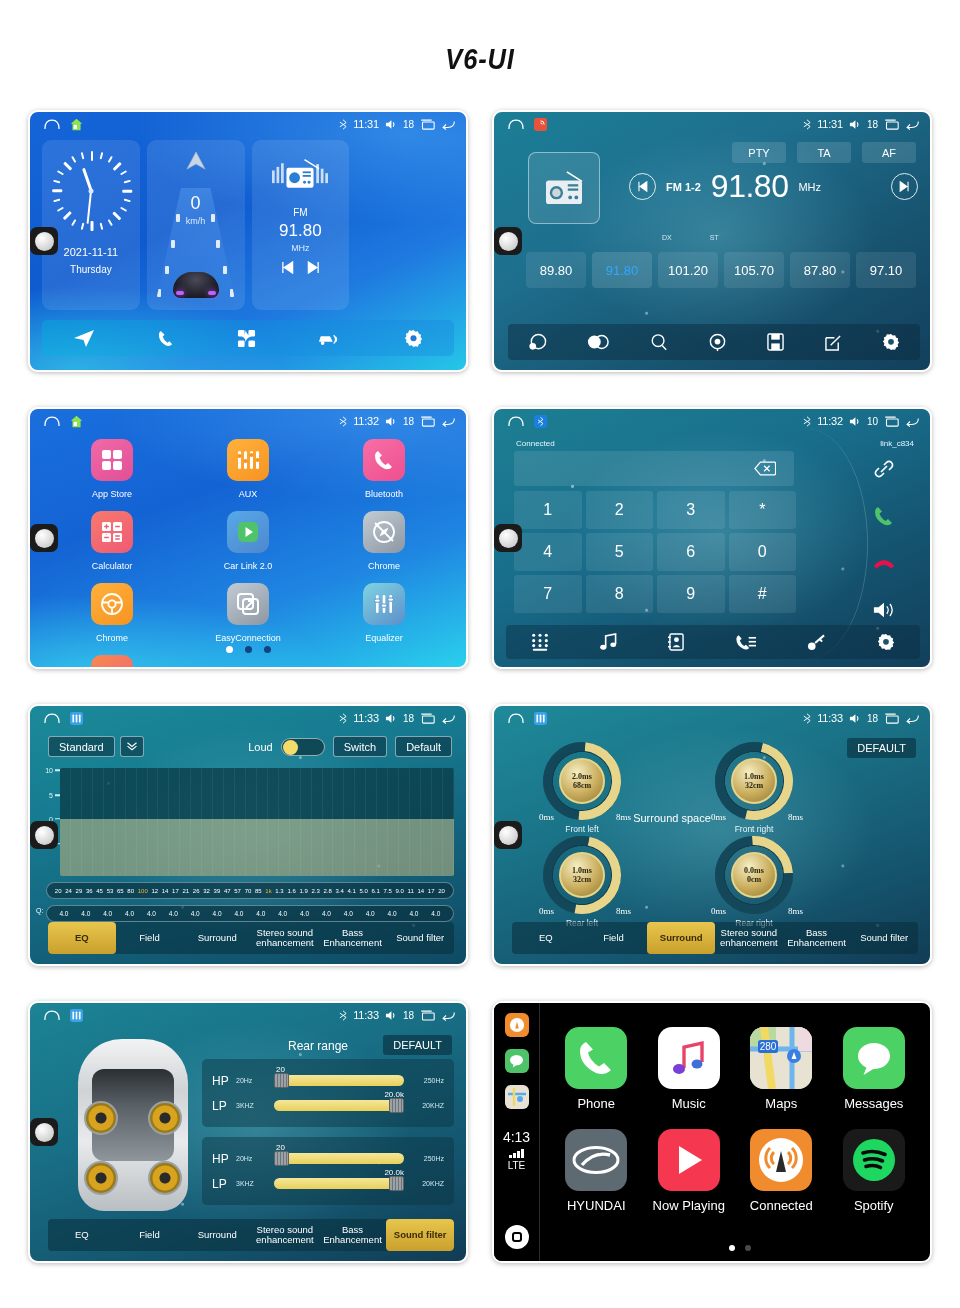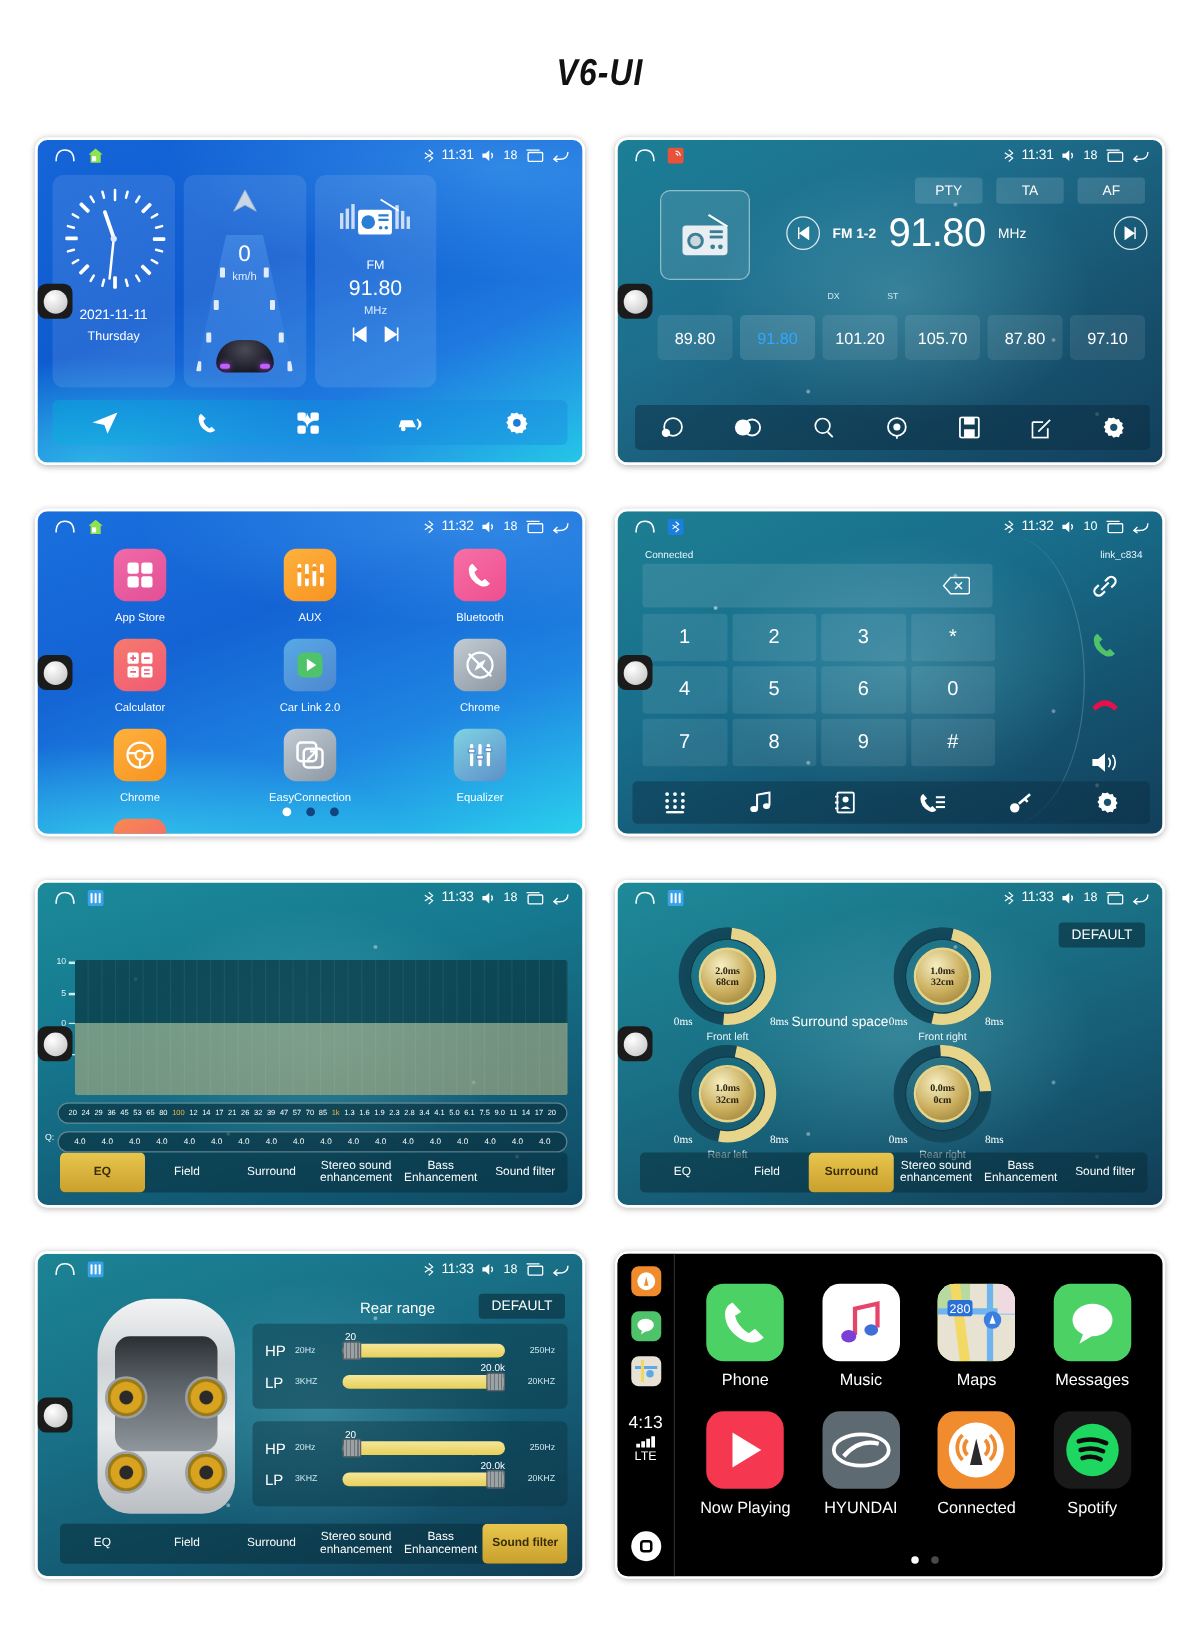--- a/index.html
+++ b/index.html
@@ -882,20 +882,36 @@
         <svg width="15" height="11" viewBox="0 0 18 13">
             <rect x="3" y="3.5" width="14" height="8.5" rx="1" fill="none" stroke="#fff" stroke-width="1.3"></rect>
             <path d="M1.5 1.2 H14" stroke="#fff" stroke-width="1.3"></path>
           </svg>
         <svg width="15" height="11" viewBox="0 0 18 13">
             <path d="M16 3 Q16 10 8 10 H3 M6 6.5 L2.5 10 L6 12.5" fill="none" stroke="#fff" stroke-width="1.3"></path>
           </svg>
       </div>
     </div>
 
+    <div class="eqtop">
+      <div class="pill">Standard</div>
+      <div class="pill sq" style="margin-left:5px">
+        <svg width="12" height="9" viewBox="0 0 14 11">
+            <path d="M1.5 1 L7 5.5 L12.5 1 M1.5 5 L7 9.5 L12.5 5" fill="none" stroke="#fff" stroke-width="1.4"></path>
+          </svg>
+      </div>
+      <div class="loudwrap">
+        <span class="loudlbl">Loud</span>
+        <div class="toggle">
+            <i></i>
+          </div>
+        <div class="pill">Switch</div>
+        <div class="pill">Default</div>
+      </div>
+    </div>
 
     <div class="eqchart">
       <div class="eqfield">
         <div class="eqbars">
           <div class="eqbar"></div>
             <div class="eqbar"></div>
             <div class="eqbar"></div>
             <div class="eqbar"></div>
           <div class="eqbar"></div>
             <div class="eqbar"></div>
@@ -1298,35 +1314,35 @@
         <div class="cpicon" style="background:#4cd264">
           <svg width="40" height="38" viewBox="0 0 40 38">
               <ellipse cx="20" cy="17" rx="16" ry="13" fill="#fff"></ellipse>
               <path d="M13 27 L9.5 36 L21 29 Z" fill="#fff"></path>
             </svg>
         </div>
         <div class="cplabel">Messages</div>
       </div>
 
       <div class="cpapp">
-        <div class="cpicon" style="background:#f5374f">
-          <svg width="34" height="34" viewBox="0 0 34 34">
-              <path d="M7 3 L30 17 L7 31 Z" fill="#fff"></path>
-            </svg>
-        </div>
-        <div class="cplabel">Now Playing</div>
-      </div>
-      <div class="cpapp">
         <div class="cpicon" style="background:#5e6a72">
           <svg width="48" height="30" viewBox="0 0 48 30">
               <ellipse cx="24" cy="15" rx="22" ry="12.5" fill="none" stroke="#fff" stroke-width="3"></ellipse>
               <path d="M10 20 Q22 6 38 10" fill="none" stroke="#fff" stroke-width="3.4"></path>
             </svg>
         </div>
         <div class="cplabel">HYUNDAI</div>
+      </div>
+      <div class="cpapp">
+        <div class="cpicon" style="background:#f5374f">
+          <svg width="34" height="34" viewBox="0 0 34 34">
+              <path d="M7 3 L30 17 L7 31 Z" fill="#fff"></path>
+            </svg>
+        </div>
+        <div class="cplabel">Now Playing</div>
       </div>
       <div class="cpapp">
         <div class="cpicon" style="background:#f08c2e">
           <svg width="48" height="48" viewBox="0 0 48 48">
               <circle cx="24" cy="24" r="22" fill="#fff"></circle>
               <path d="M24 15 L29 36 H19 Z" fill="#2a2a2a"></path>
               <path d="M13 12 A14 14 0 0 0 13 32 M35 12 A14 14 0 0 1 35 32" fill="none" stroke="#f08c2e" stroke-width="3"></path>
               <path d="M17 16 A8 8 0 0 0 17 28 M31 16 A8 8 0 0 1 31 28" fill="none" stroke="#f08c2e" stroke-width="3"></path>
             </svg>
         </div>

